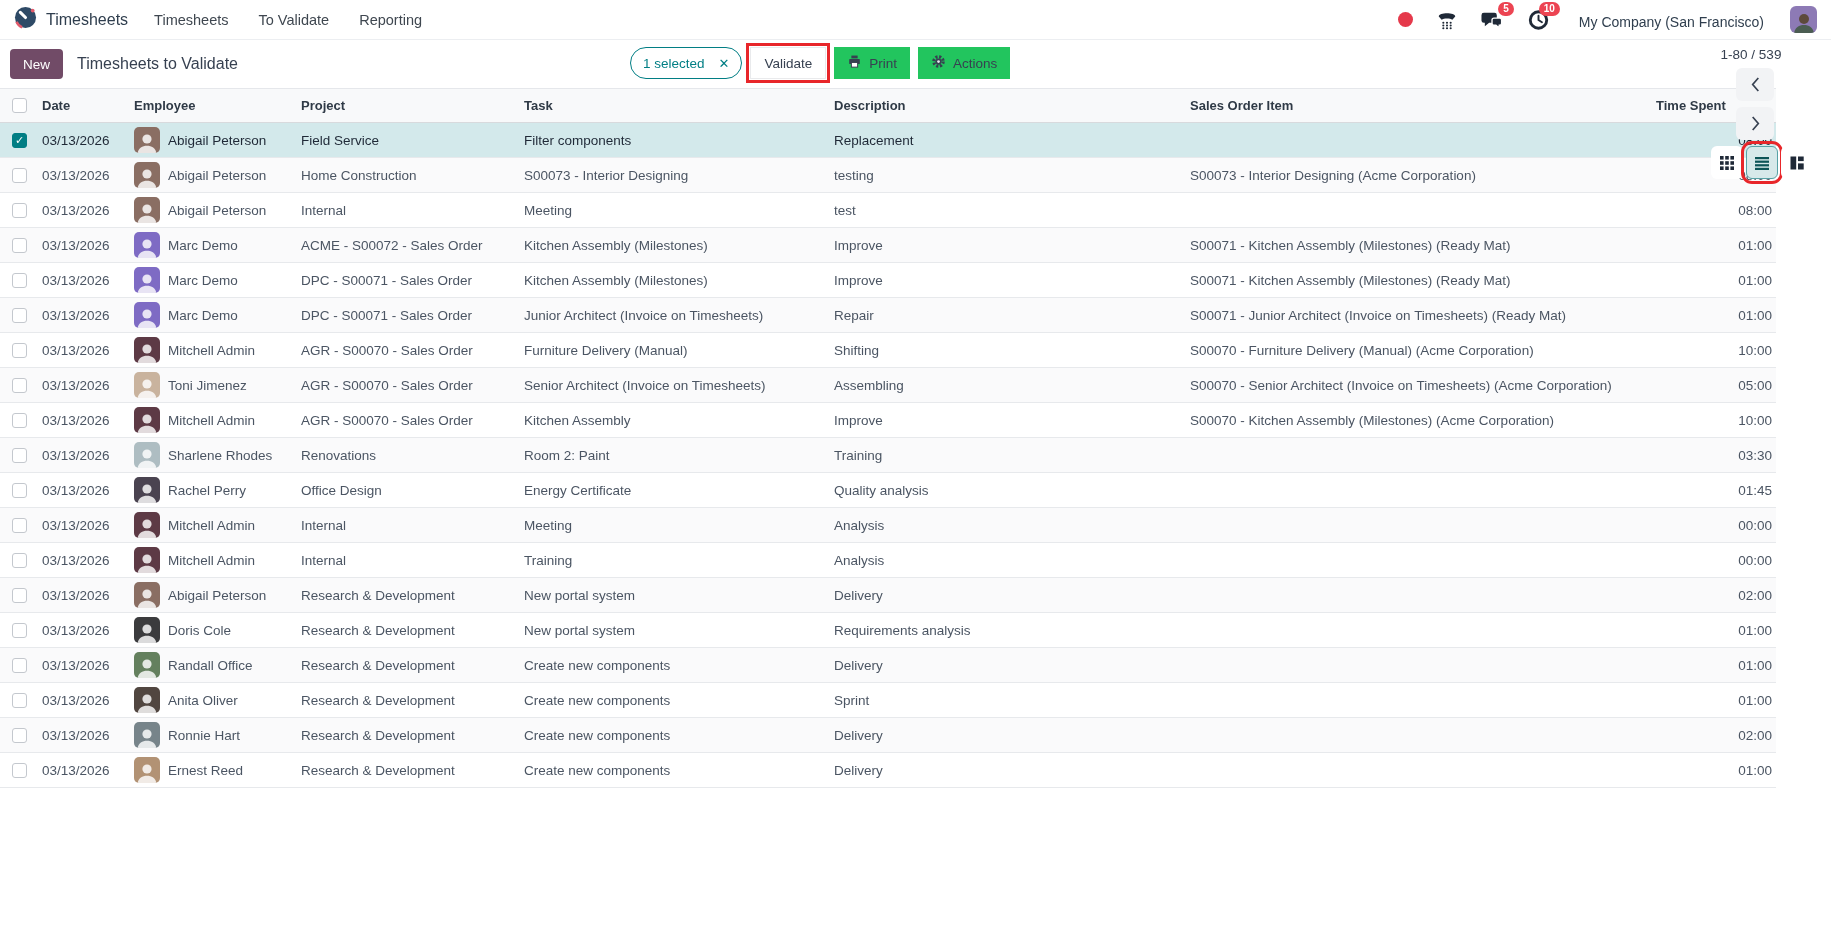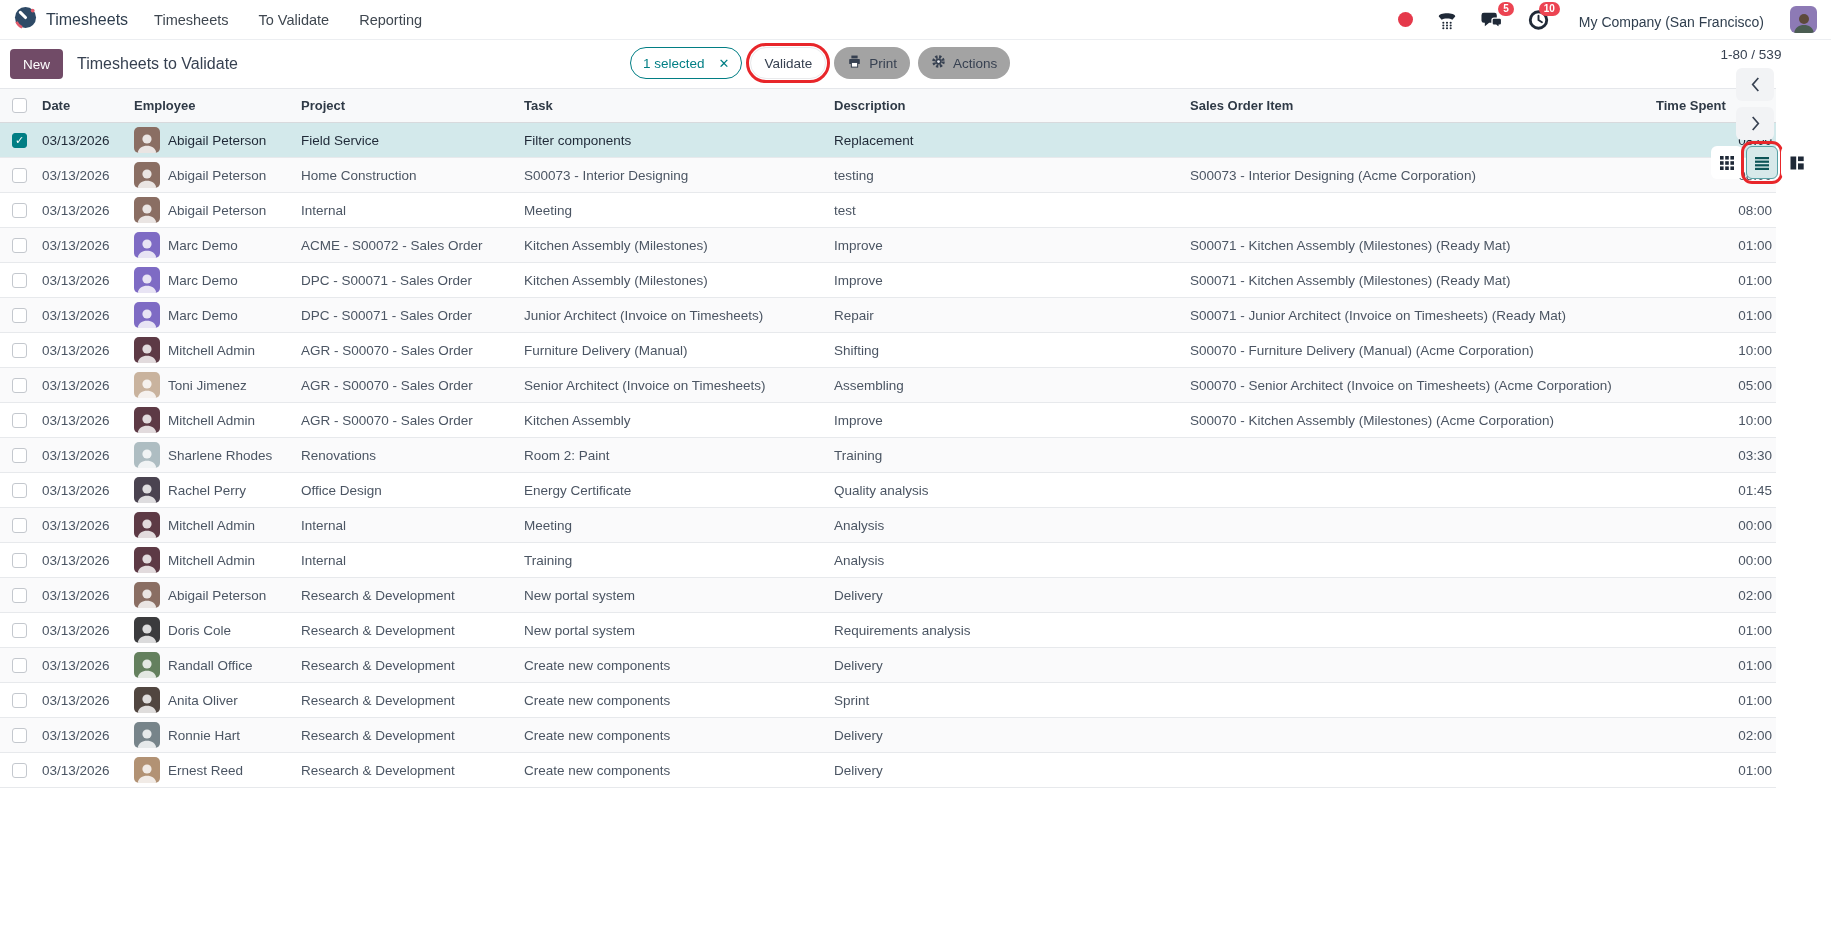--- a/index.html
+++ b/index.html
@@ -31,26 +31,26 @@
   .btn-new { background: #714b67; color: #fff; border: none; border-radius: 4px;
     height: 30px; padding: 0 13px; font-size: 13.5px; font-weight: 500; cursor: pointer; }
   .view-title { font-size: 16px; color: #374151; margin-left: 14px; }
 
   .selection-group { position: absolute; left: 630px; top: 7px; display: flex;
     align-items: center; gap: 8px; }
   .selected-box { display: flex; align-items: center; gap: 14px; height: 32px;
     padding: 0 12px; border: 1px solid #017e84; border-radius: 16px; background: #fff;
     color: #017e84; font-size: 13.5px; font-weight: 500; }
   .selected-box .close-x { cursor: pointer; font-size: 13px; font-weight: 700; }
-  .btn { height: 32px; padding: 0 13px; border-radius: 16px; border: none;
+  .btn { height: 32px; padding: 0 13px; border-radius: 0; border: none;
     font-size: 13.5px; font-weight: 500; color: #374151; display: inline-flex;
     align-items: center; gap: 7px; cursor: pointer; }
   .btn-validate { background: #fff; border: 1px solid #e9eaec;
     outline: 3px solid #e8262a; outline-offset: 1px; }
-  .btn-secondary { background: #a3a3a3; }
+  .btn-secondary { background: #22c55e; }
 
   .pager-group { position: absolute; right: 18px; top: 7px; display: flex;
     align-items: center; gap: 6px; flex-direction: column; }
   .pager-text { font-size: 13.5px; color: #374151; margin-right: 8px; white-space: nowrap; }
   .pager-btn { width: 38px; height: 33px; border: none; background: #f2f3f5;
     border-radius: 6px; display: flex; align-items: center; justify-content: center; cursor: pointer; }
   .view-switcher { display: flex; align-items: center; gap: 3px; margin-left: 14px; }
   .vs-btn { width: 32px; height: 33px; border: 1px solid transparent; background: #fff;
     border-radius: 6px; display: flex; align-items: center; justify-content: center; cursor: pointer; }
   .vs-btn.active { background: #d7e9ea; border-color: #58a2a6;

